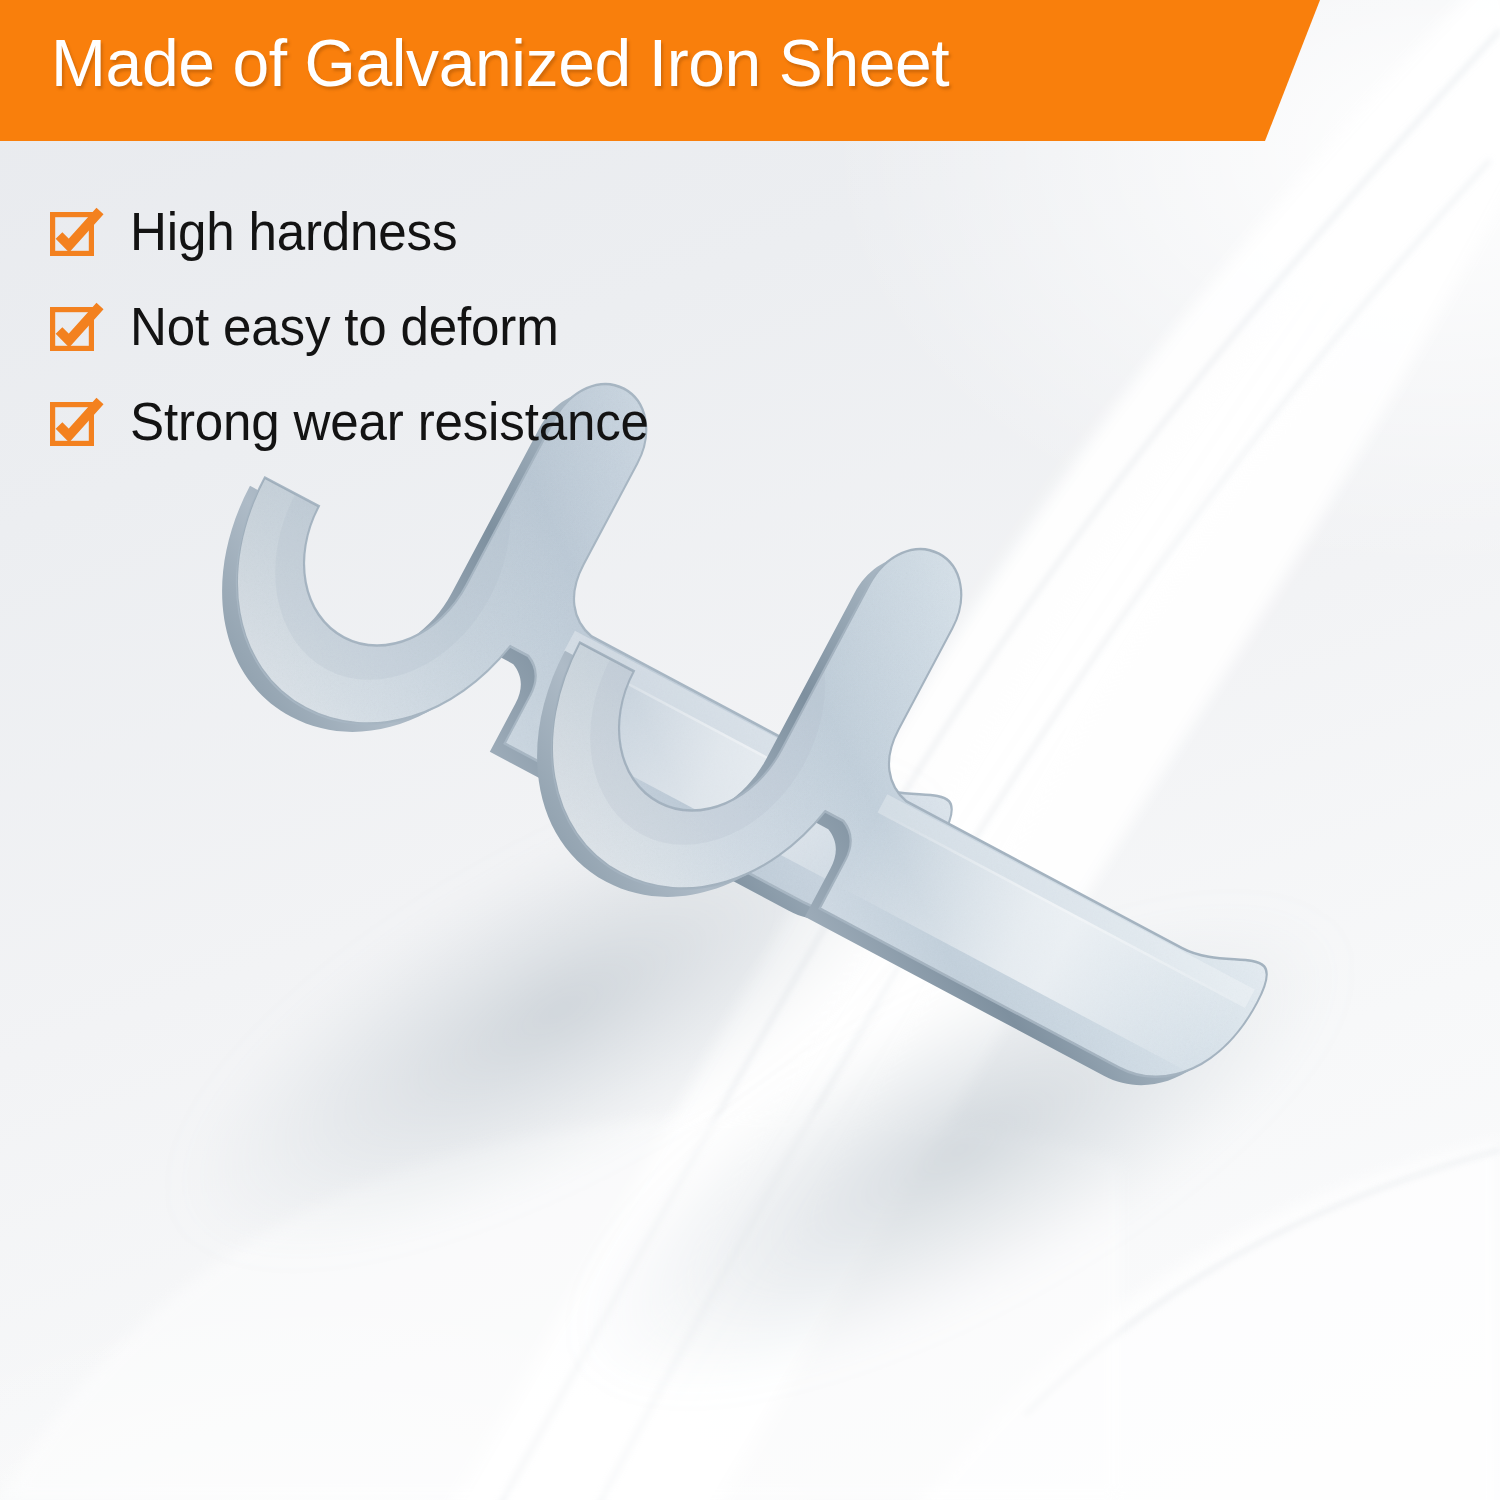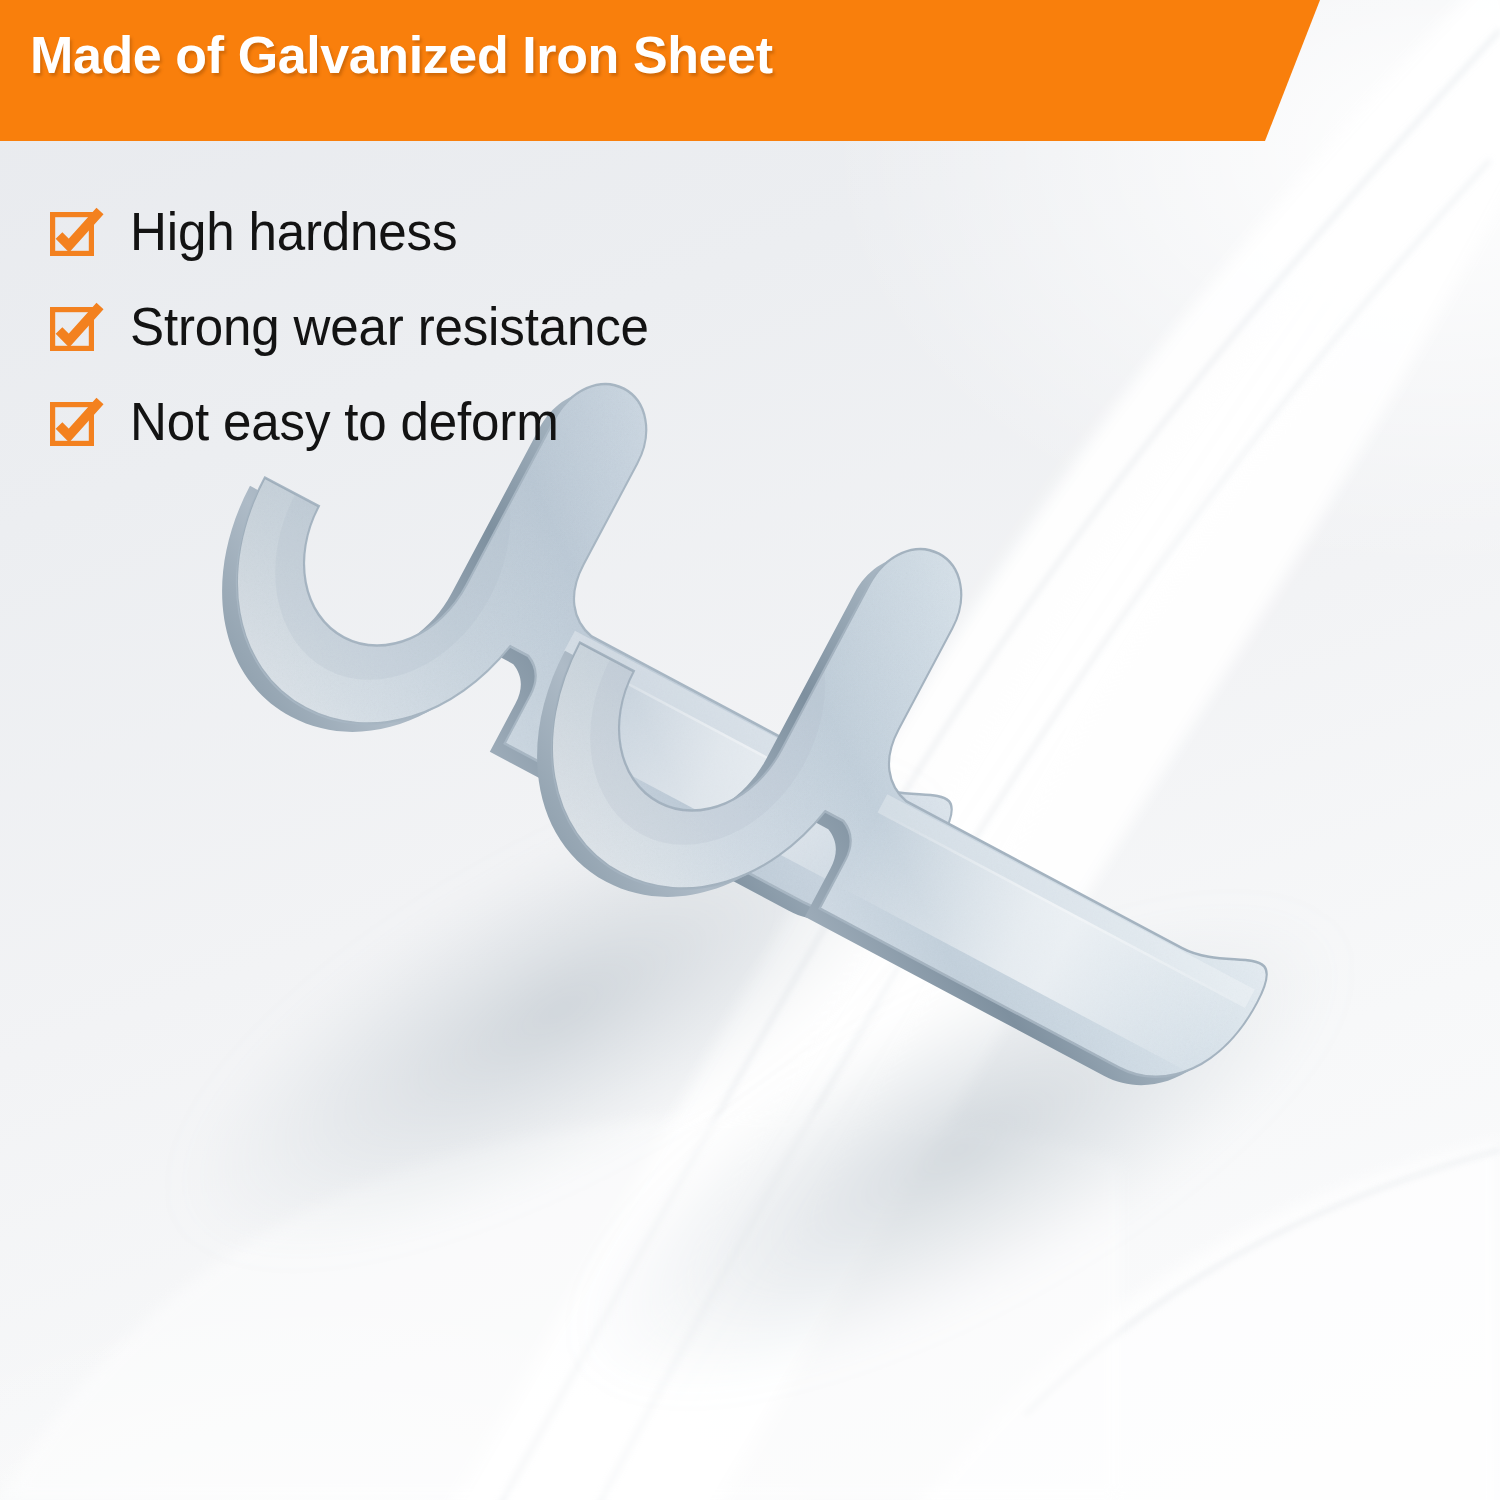--- a/index.html
+++ b/index.html
@@ -24,23 +24,23 @@
 
   
   .banner {
     position:absolute; left:0; top:0;
     width:1320px; height:141px;
     background:#f97f0c;
     clip-path:polygon(0 0, 1320px 0, 1265px 141px, 0 141px);
     z-index:6;
   }
   .banner-title {
-    position:absolute; left:30px; top:25px;
-    font-size:52px;
-    font-weight:bold;
+    position:absolute; left:51px; top:25px;
+    font-size:66px;
+    font-weight:normal;
     color:#ffffff;
     letter-spacing:-0.4px;
     white-space:nowrap;
     text-shadow:2px 3px 3px rgba(120,55,0,0.30);
     z-index:7;
   }
 
   
   .features {
     position:absolute; left:50px; top:186px;
@@ -296,29 +296,29 @@
     </div>
 
 
     <div class="feature-row">
       <span class="cb">
         <svg viewBox="0 0 44 44">
           <rect x="2.6" y="2.6" width="38.8" height="38.8" fill="none" stroke="#f3811f" stroke-width="5.2"></rect>
           <path d="M9 23.5 L19 33.5 L50 -1" fill="none" stroke="#f3811f" stroke-width="9.5" stroke-linecap="butt" stroke-linejoin="miter"></path>
         </svg>
       </span>
-      <span class="feature-label">Strong wear resistance</span>
+      <span class="feature-label">Not easy to deform</span>
     </div>
 
     <div class="feature-row">
       <span class="cb">
         <svg viewBox="0 0 44 44">
           <rect x="2.6" y="2.6" width="38.8" height="38.8" fill="none" stroke="#f3811f" stroke-width="5.2"></rect>
           <path d="M9 23.5 L19 33.5 L50 -1" fill="none" stroke="#f3811f" stroke-width="9.5" stroke-linecap="butt" stroke-linejoin="miter"></path>
         </svg>
       </span>
-      <span class="feature-label">Not easy to deform</span>
+      <span class="feature-label">Strong wear resistance</span>
     </div>
 
 
   </div>
 
 </div>
 
 </body></html>

